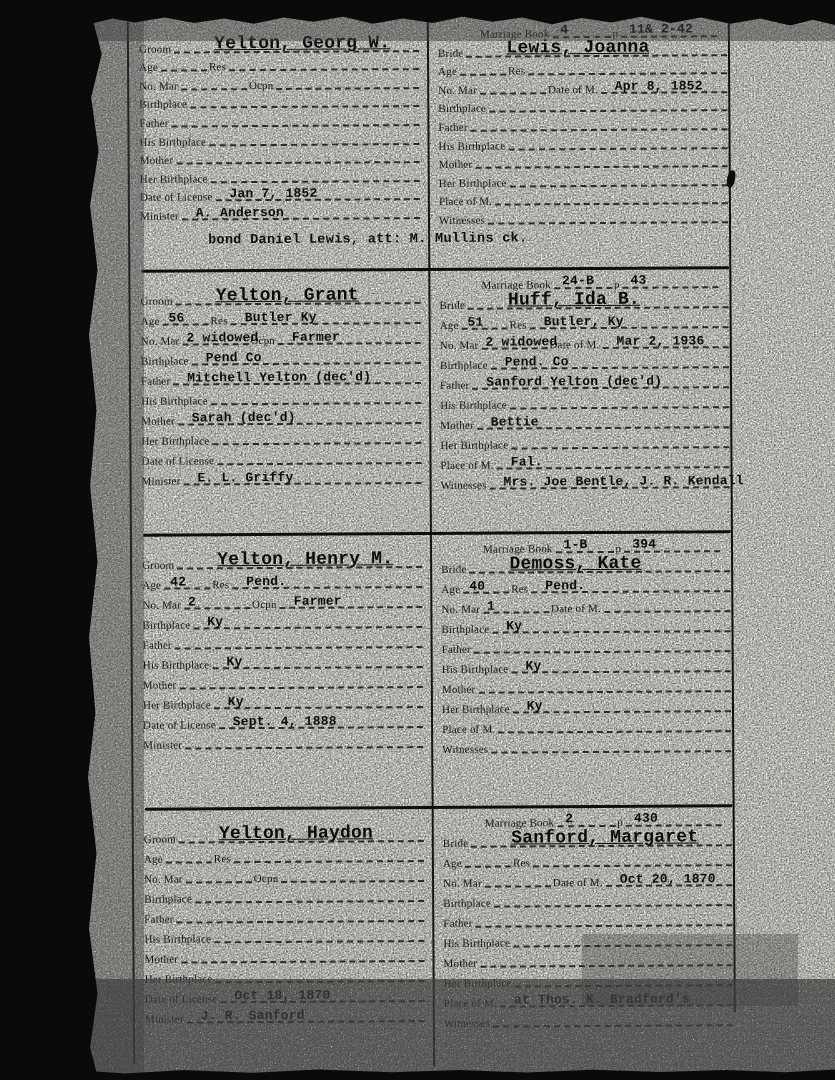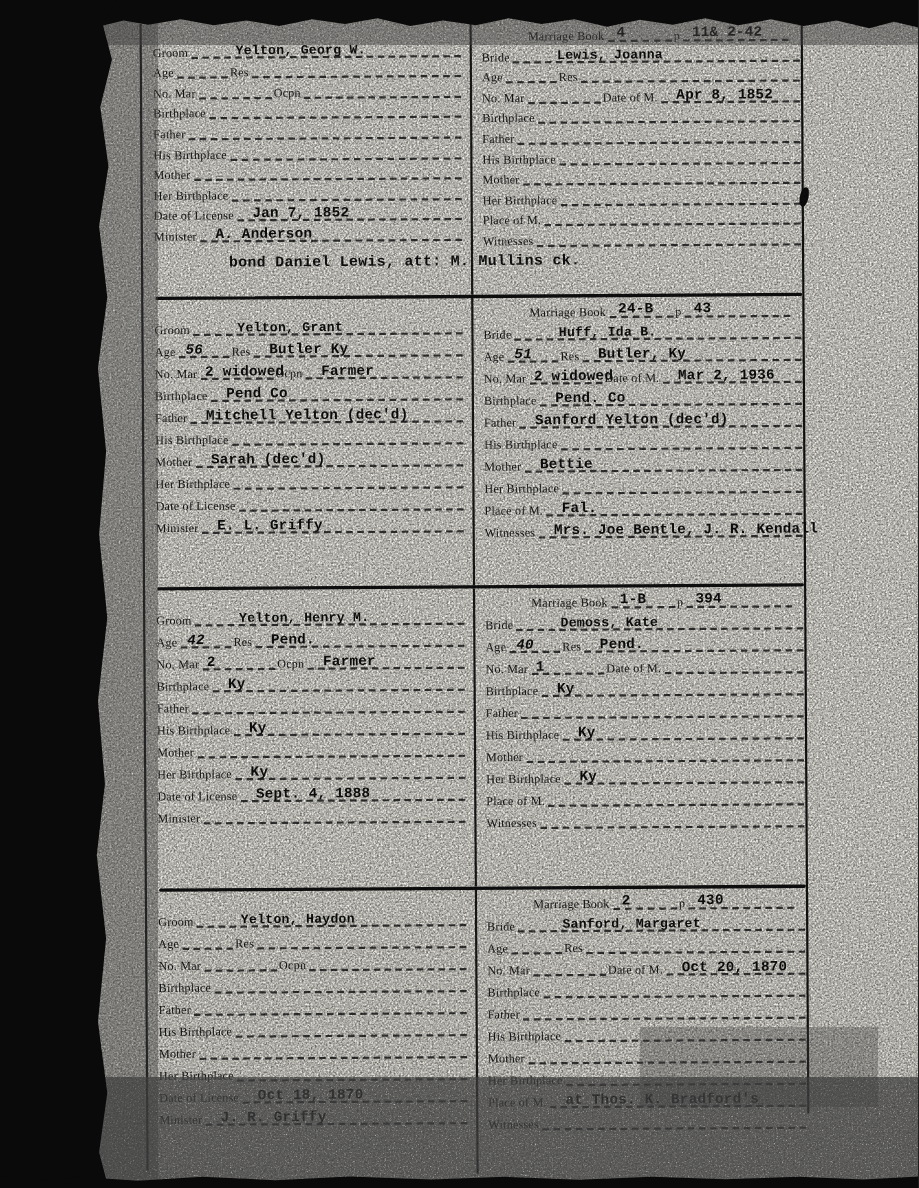--- a/index.html
+++ b/index.html
@@ -29,22 +29,22 @@
   .rec0 .row{height:18.6px;}
   .row.book{height:18px;margin-left:42px;}
   .lbl{padding-bottom:1px;letter-spacing:.2px;}
   .leader{flex:1;position:relative;border-bottom:2px dashed #3c3c3c;margin:0 2px 2px 3px;height:0;}
   .leader.fix44{flex:0 0 46px;}
   .leader.fix64{flex:0 0 66px;}
   .leader.fixbook{flex:0 0 58px;}
   .leader.fixpage{flex:0 0 96px;text-align:center;}
   .tval{position:absolute;left:14px;bottom:-2px;font-family:"Liberation Mono",monospace;
         font-size:13px;font-weight:700;color:#111;letter-spacing:.2px;white-space:nowrap;}
-  .leader.name .tval{left:40px;font-size:12px;}
-  .leader.fix44 .tval{left:6px;font-style:italic;}
+  .leader.name .tval{left:40px;font-size:18px;text-decoration:underline;}
+  .leader.fix44 .tval{left:6px;}
   .leader.fix64 .tval{left:4px;}
   .leader.fixbook .tval,.leader.fixpage .tval{left:8px;bottom:-1px;}
   .sep{height:3px;background:#131313;margin:0 3px 0 13px;border-radius:2px;}
   .note{position:absolute;left:80px;bottom:22px;font-family:"Liberation Mono",monospace;
         font-size:13.5px;font-weight:700;color:#141414;letter-spacing:.3px;}
   #ink-blob{position:absolute;left:727px;top:170px;width:8px;height:18px;background:#101010;
         border-radius:60% 40% 55% 45%;transform:rotate(8deg);}
   #noise{position:absolute;left:0;top:0;pointer-events:none;}
 </style>
 </head>
@@ -577,21 +577,21 @@
             </div>
             <div class="row">
               <span class="lbl">Date of License</span>
               <div class="leader">
                 <span class="tval">Oct 18, 1870</span>
               </div>
             </div>
             <div class="row">
               <span class="lbl">Minister</span>
               <div class="leader">
-                <span class="tval">J. R. Griffy</span>
+                <span class="tval">J. R. Sanford</span>
               </div>
             </div>
           </div>
           <div class="col col-right">
             <div class="row book">
               <span class="lbl">Marriage Book</span>
               <div class="leader fixbook">
                 <span class="tval">2</span>
               </div>
               <span class="lbl">p</span>

